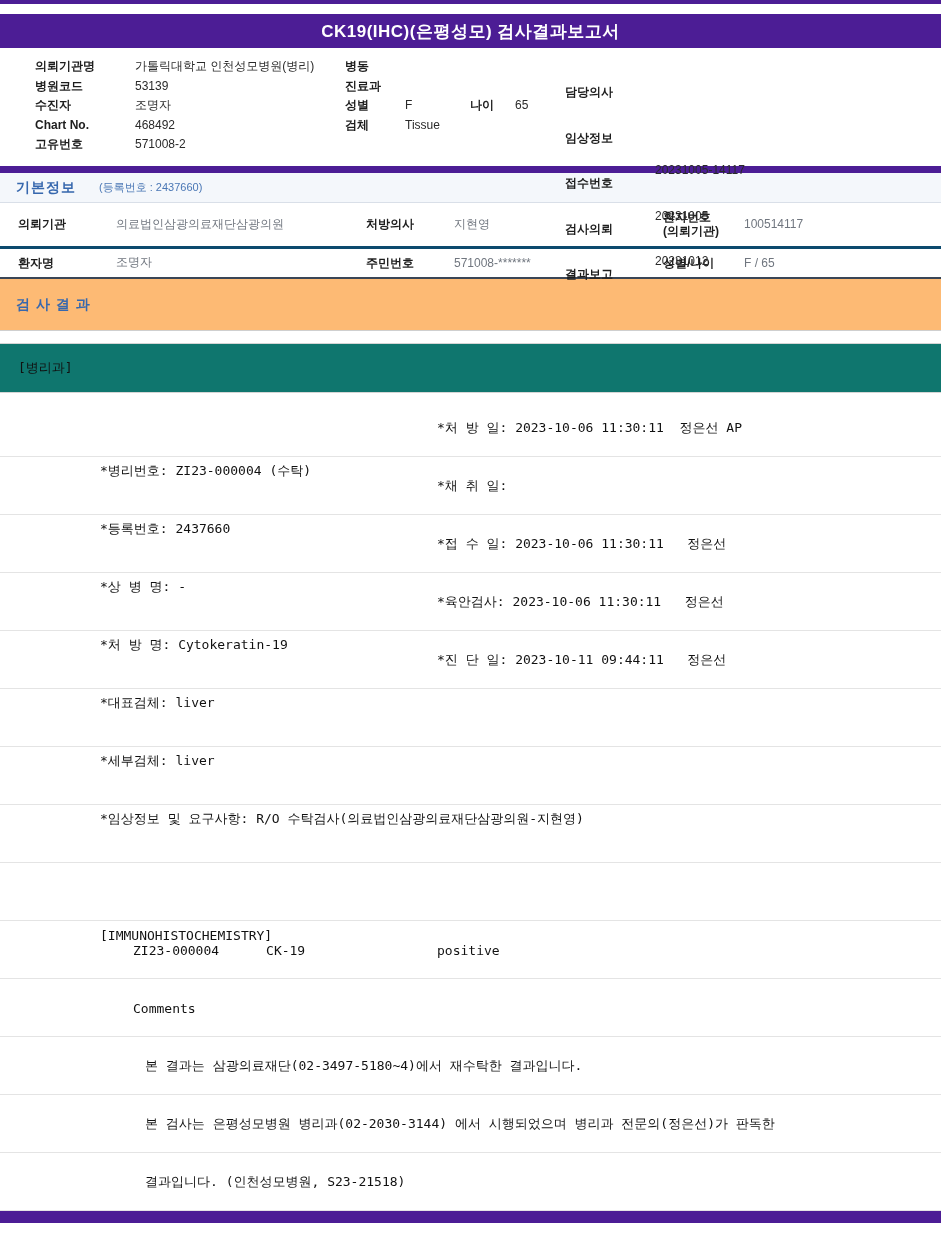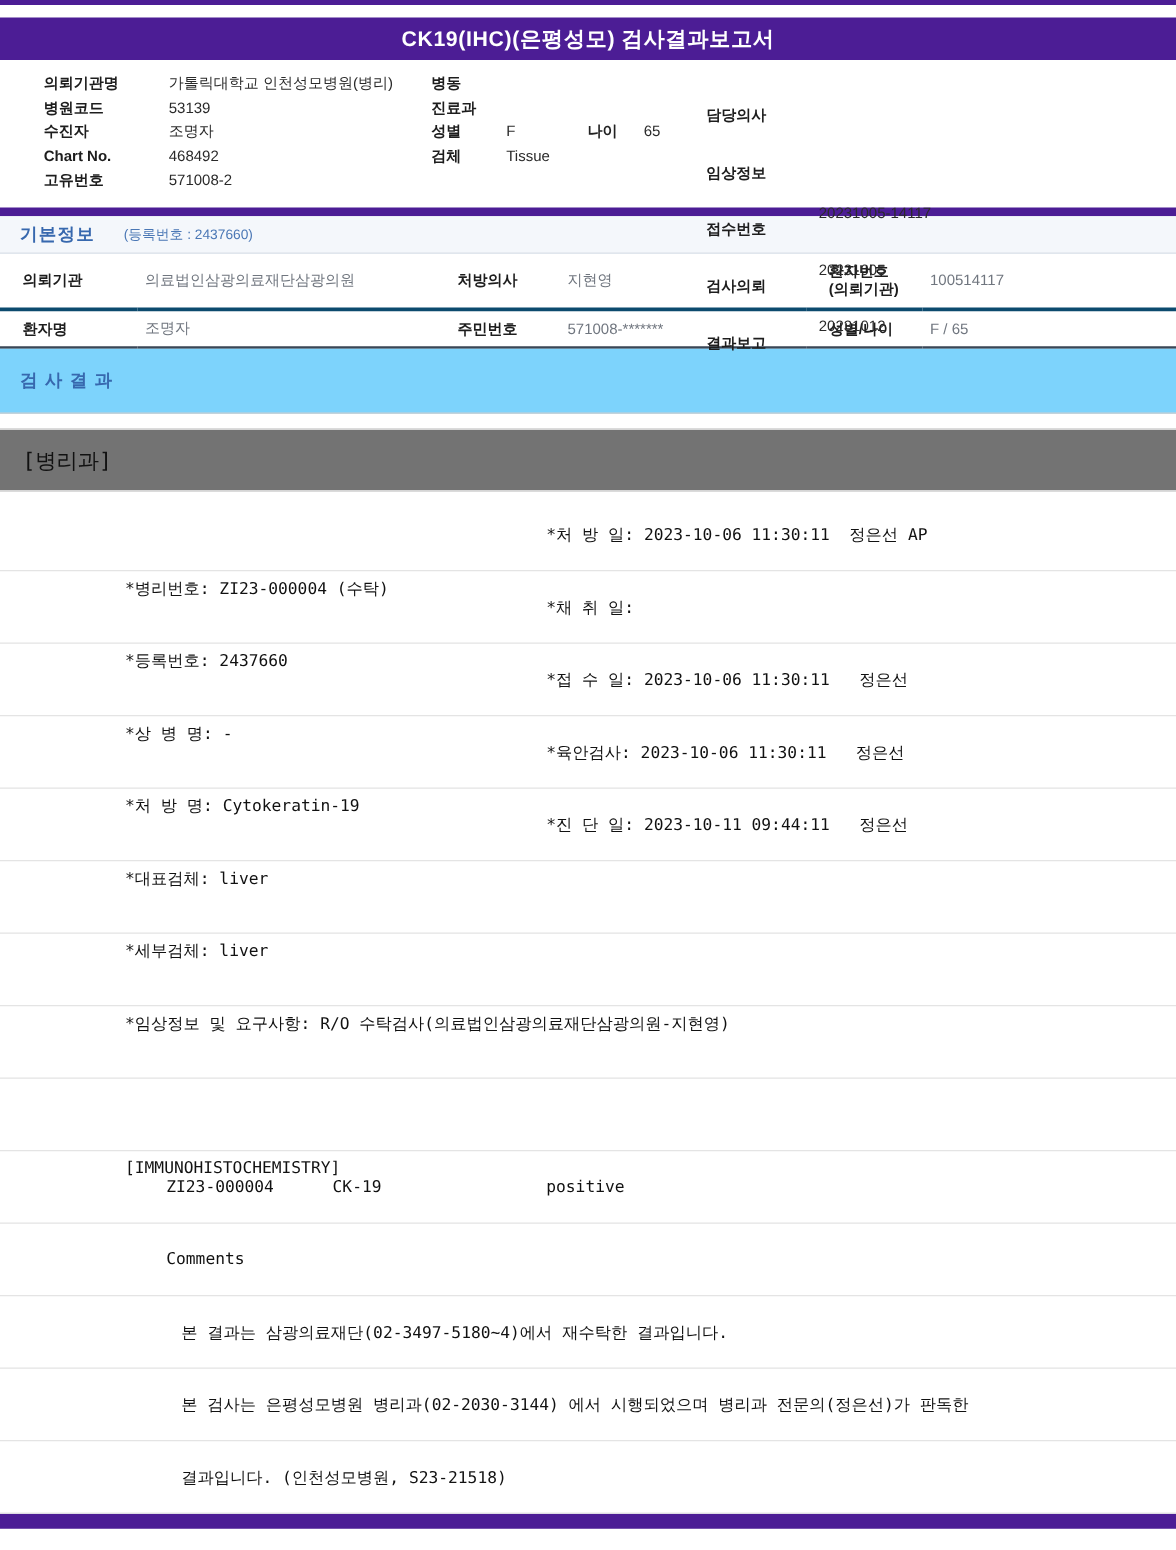--- a/index.html
+++ b/index.html
@@ -51,21 +51,21 @@
     padding-left: 16px;
     gap: 15px;
   }
   .sec-head.basic {
     height: 30px;
     background: #F4F7FB;
     border-bottom: 1px solid #D9DFE8;
   }
   .sec-head.result {
     height: 52px;
-    background: #7dd3fc;
+    background: #fdba74;
     border-bottom: 1px solid #CFCFCF;
   }
   .sec-title {
     color: #3768AE;
     font-size: 14px;
     font-weight: bold;
     letter-spacing: 1px;
   }
   .sec-sub {
     color: #4A77B5;
@@ -91,28 +91,28 @@
   }
   td.val { color: #70767F; padding-left: 6px; }
   tr.r1 td { height: 44px; border-bottom: 3px solid #0c4a6e; }
   tr.r2 td { height: 31px; }
 
   .gap1 { height: 12px; }
   .gap2 { height: 6px; }
 
   .dept-band {
     height: 50px;
-    background: #737373;
+    background: #0f766e;
     border-top: 1px solid #D5D5D5;
     border-bottom: 1px solid #D5D5D5;
     display: flex;
     align-items: center;
     padding-left: 18px;
     font-family: "DejaVu Sans Mono", "Liberation Mono", monospace;
-    font-size: 17px;
+    font-size: 13px;
     color: #111;
   }
 
   
   .result-rows { font-family: "DejaVu Sans Mono", "Liberation Mono", monospace; font-size: 13px; color: #111; }
   .rrow { position: relative; height: 58px; border-bottom: 1px solid #E4E4E4; }
   .rrow .l, .rrow .r {
     position: absolute;
     top: 50%;
     transform: translateY(-50%);

